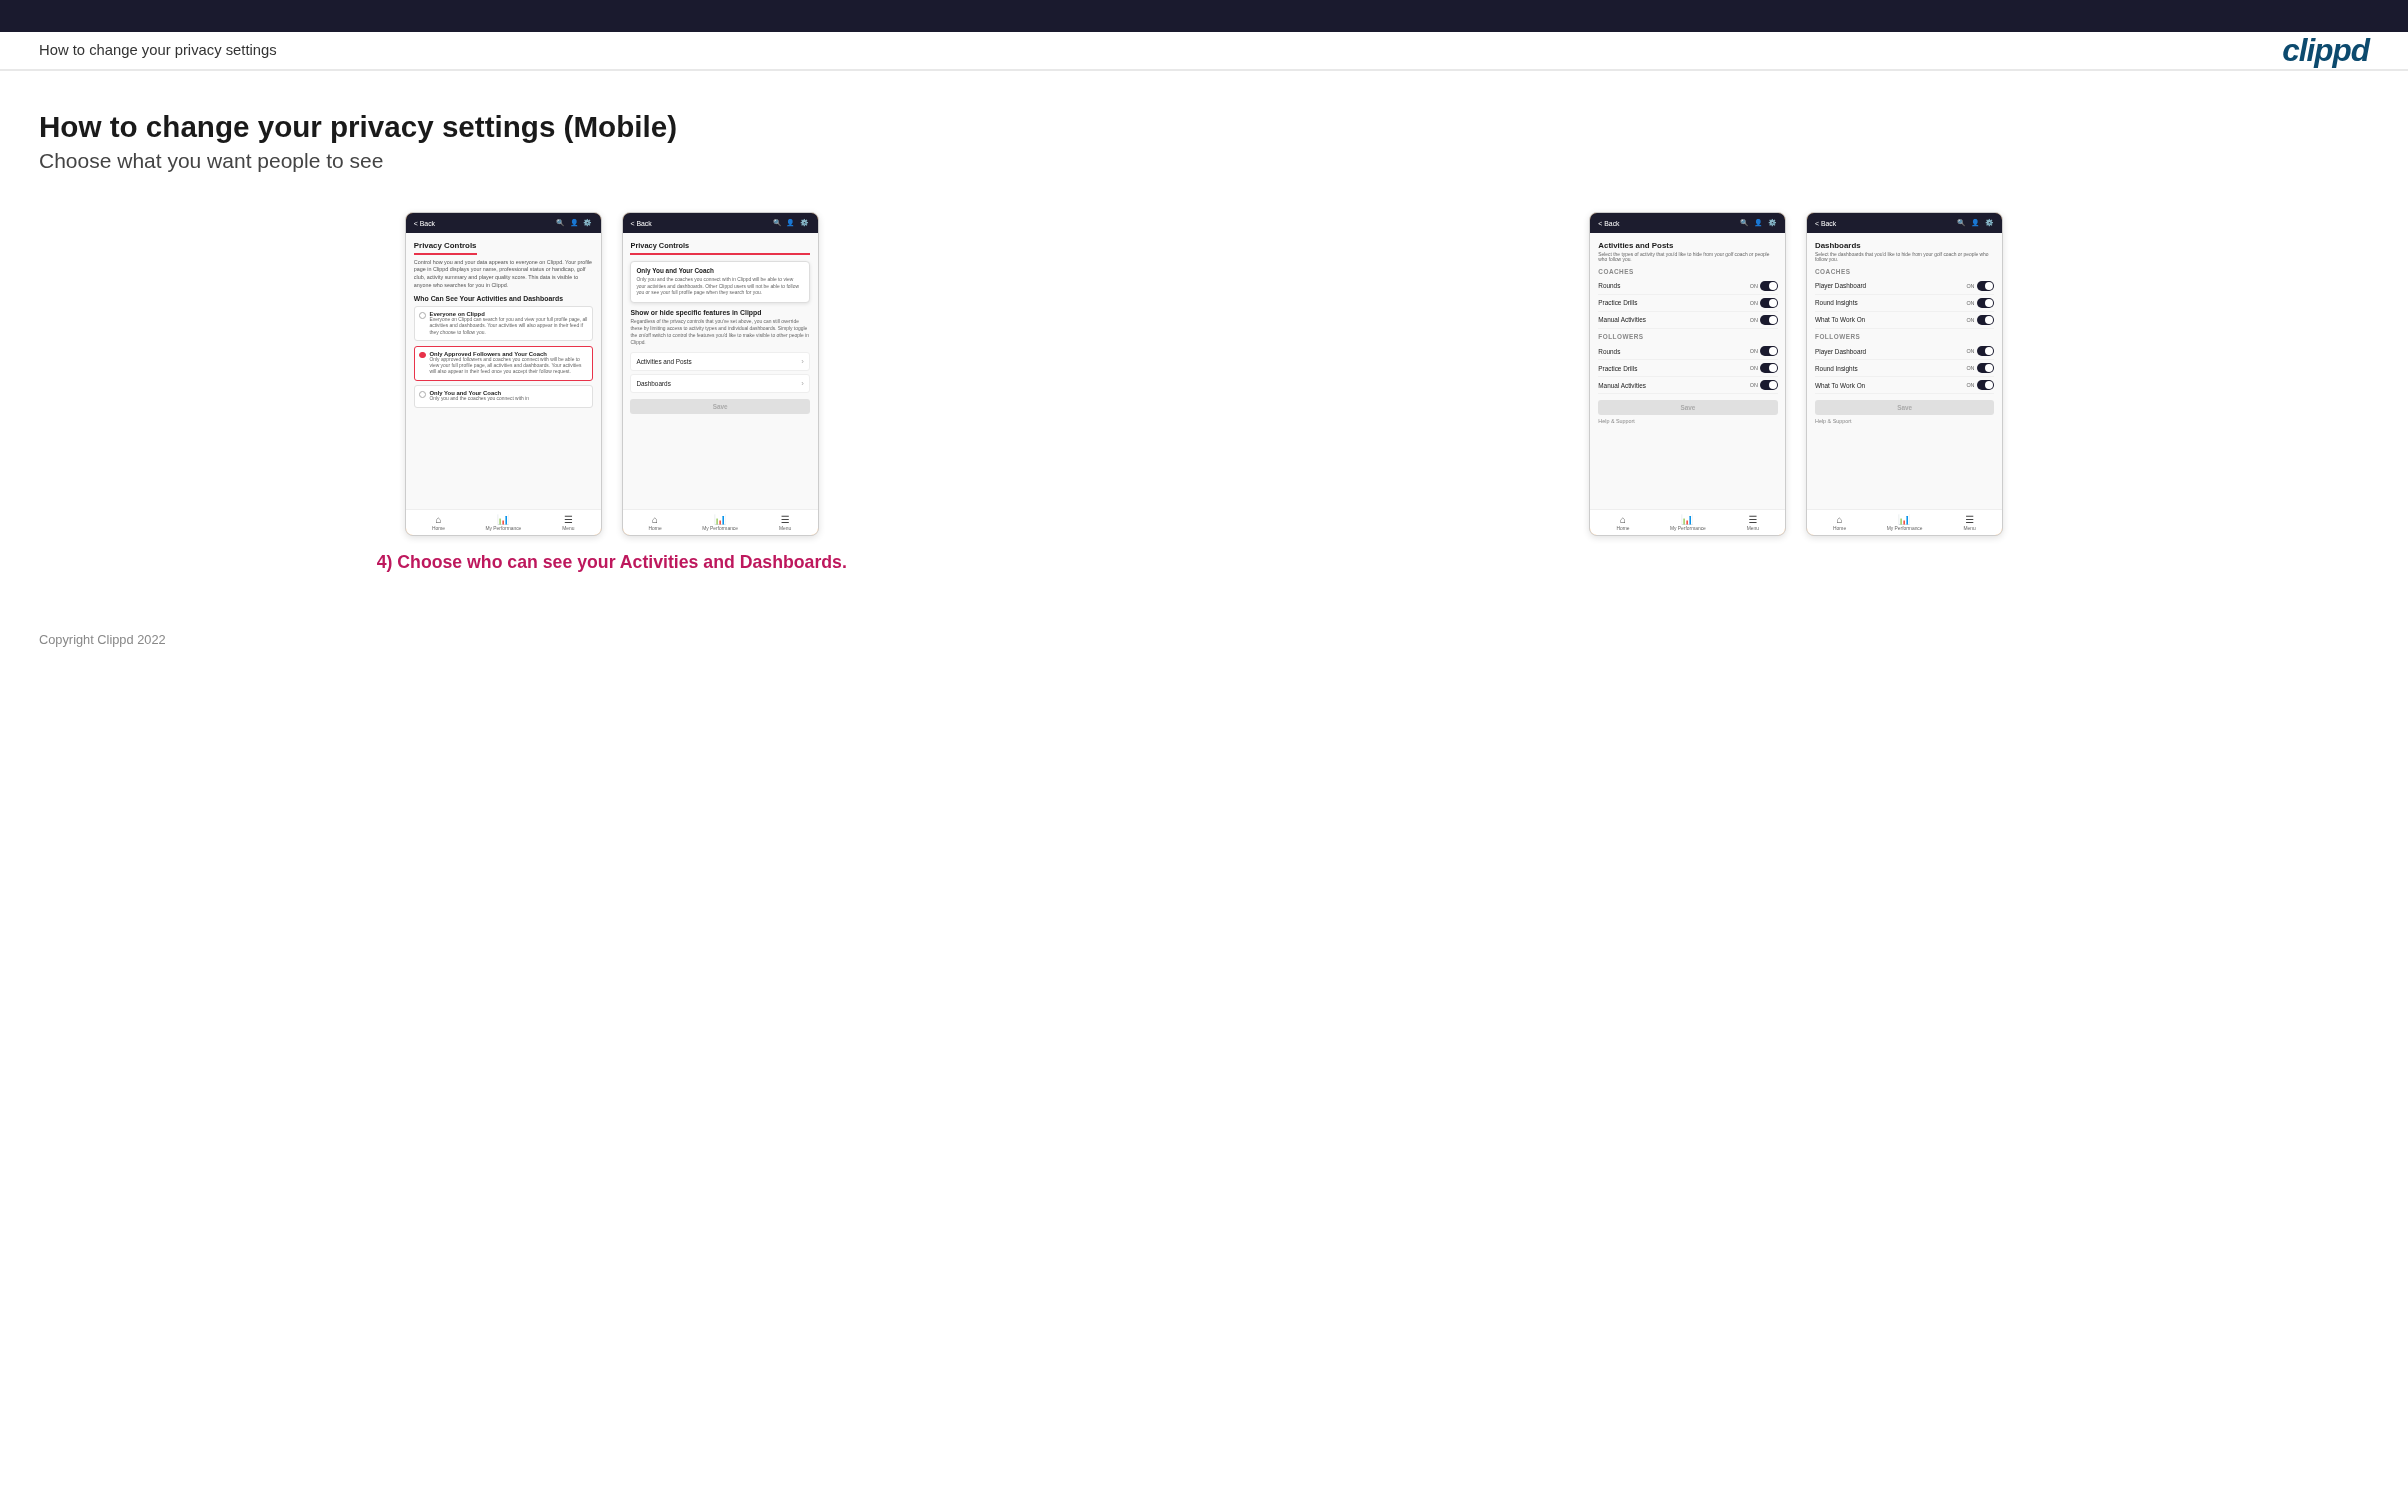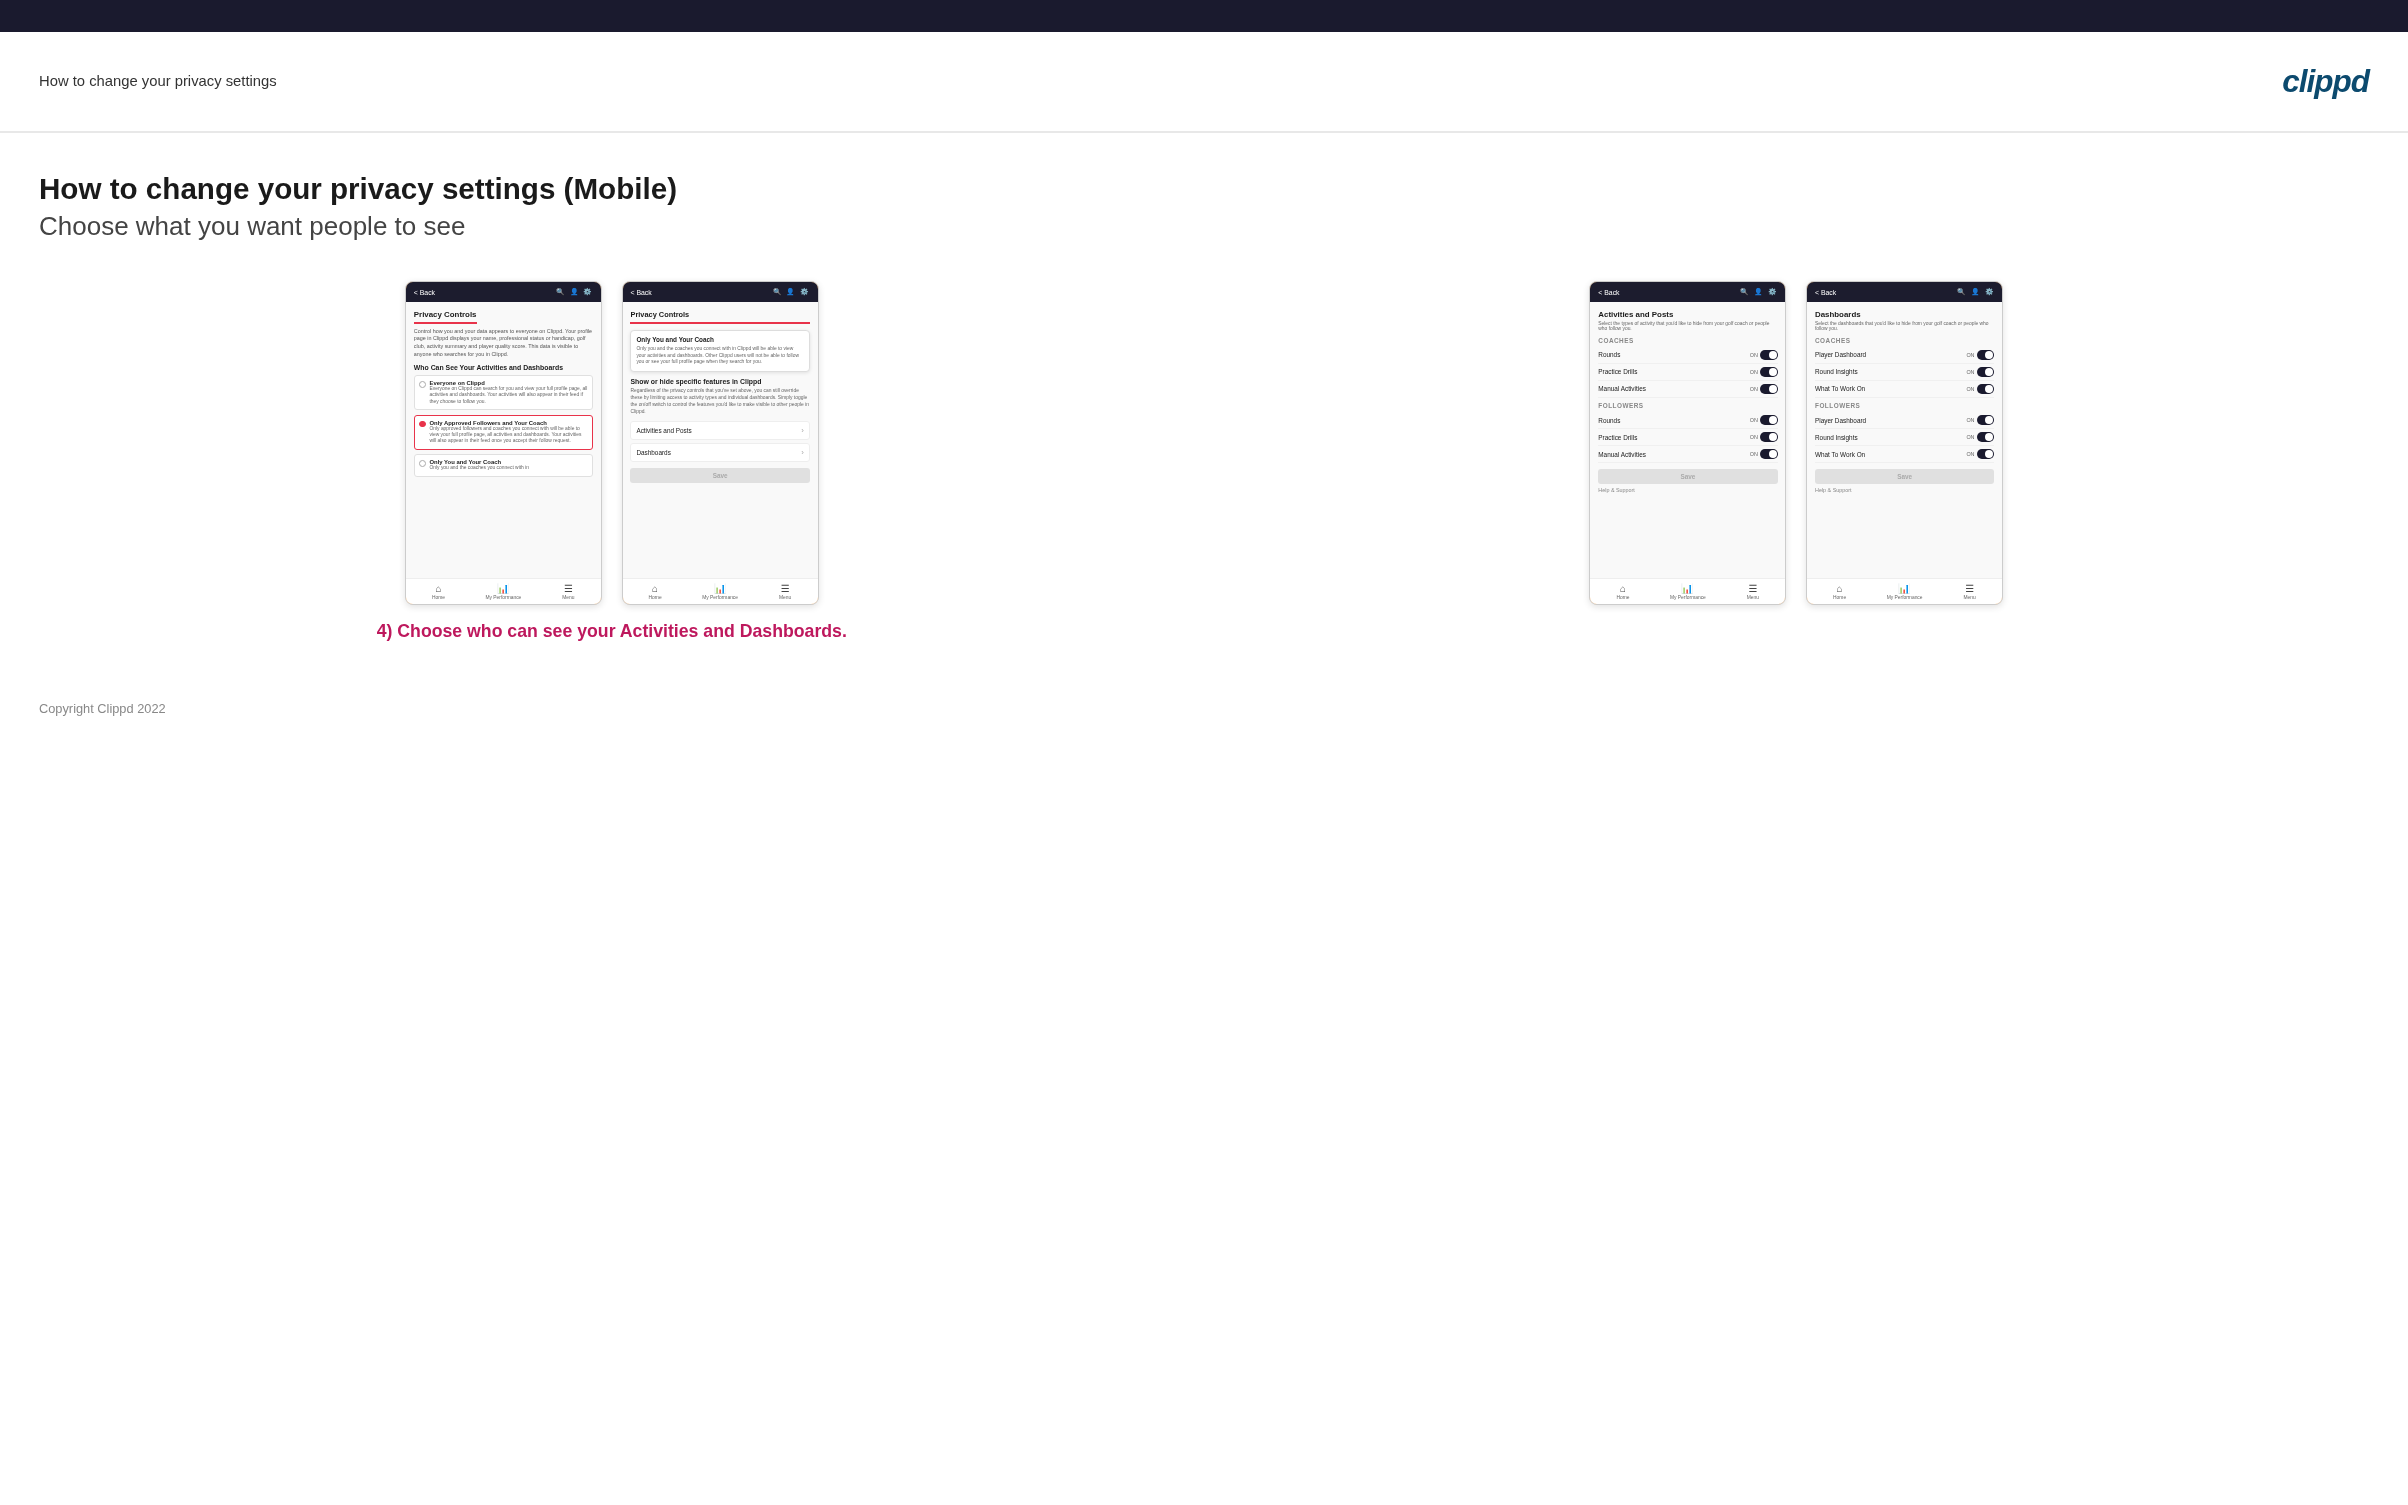--- a/index.html
+++ b/index.html
@@ -15,21 +15,21 @@
       background: #1a1a2e;
       height: 31.5px;
       width: 100%;
     }
 
     
     .header {
       display: flex;
       align-items: center;
       justify-content: space-between;
-      padding: 31px 39px;
+      padding: 0 39px;
       border-bottom: 2px solid #e8e8e8;
     }
     .header-title {
       font-size: 14.8px;
       color: #333;
     }
     .logo {
       font-size: 31.5px;
       font-weight: 800;
       color: #0c4a6e;
@@ -42,21 +42,21 @@
       padding: 39px 39px 59px 39px;
     }
 
     .page-heading {
       font-size: 29.6px;
       font-weight: 800;
       color: #1a1a1a;
       margin-bottom: 5.9px;
     }
     .page-subheading {
-      font-size: 26px;
+      font-size: 21px;
       color: #444;
       margin-bottom: 39px;
     }
 
     .phone-mockup {
       width: 100%;
       max-width: 197px;
       background: #fdba74;
       border: 1.5px solid #ccc;
       border-radius: 7.9px;

